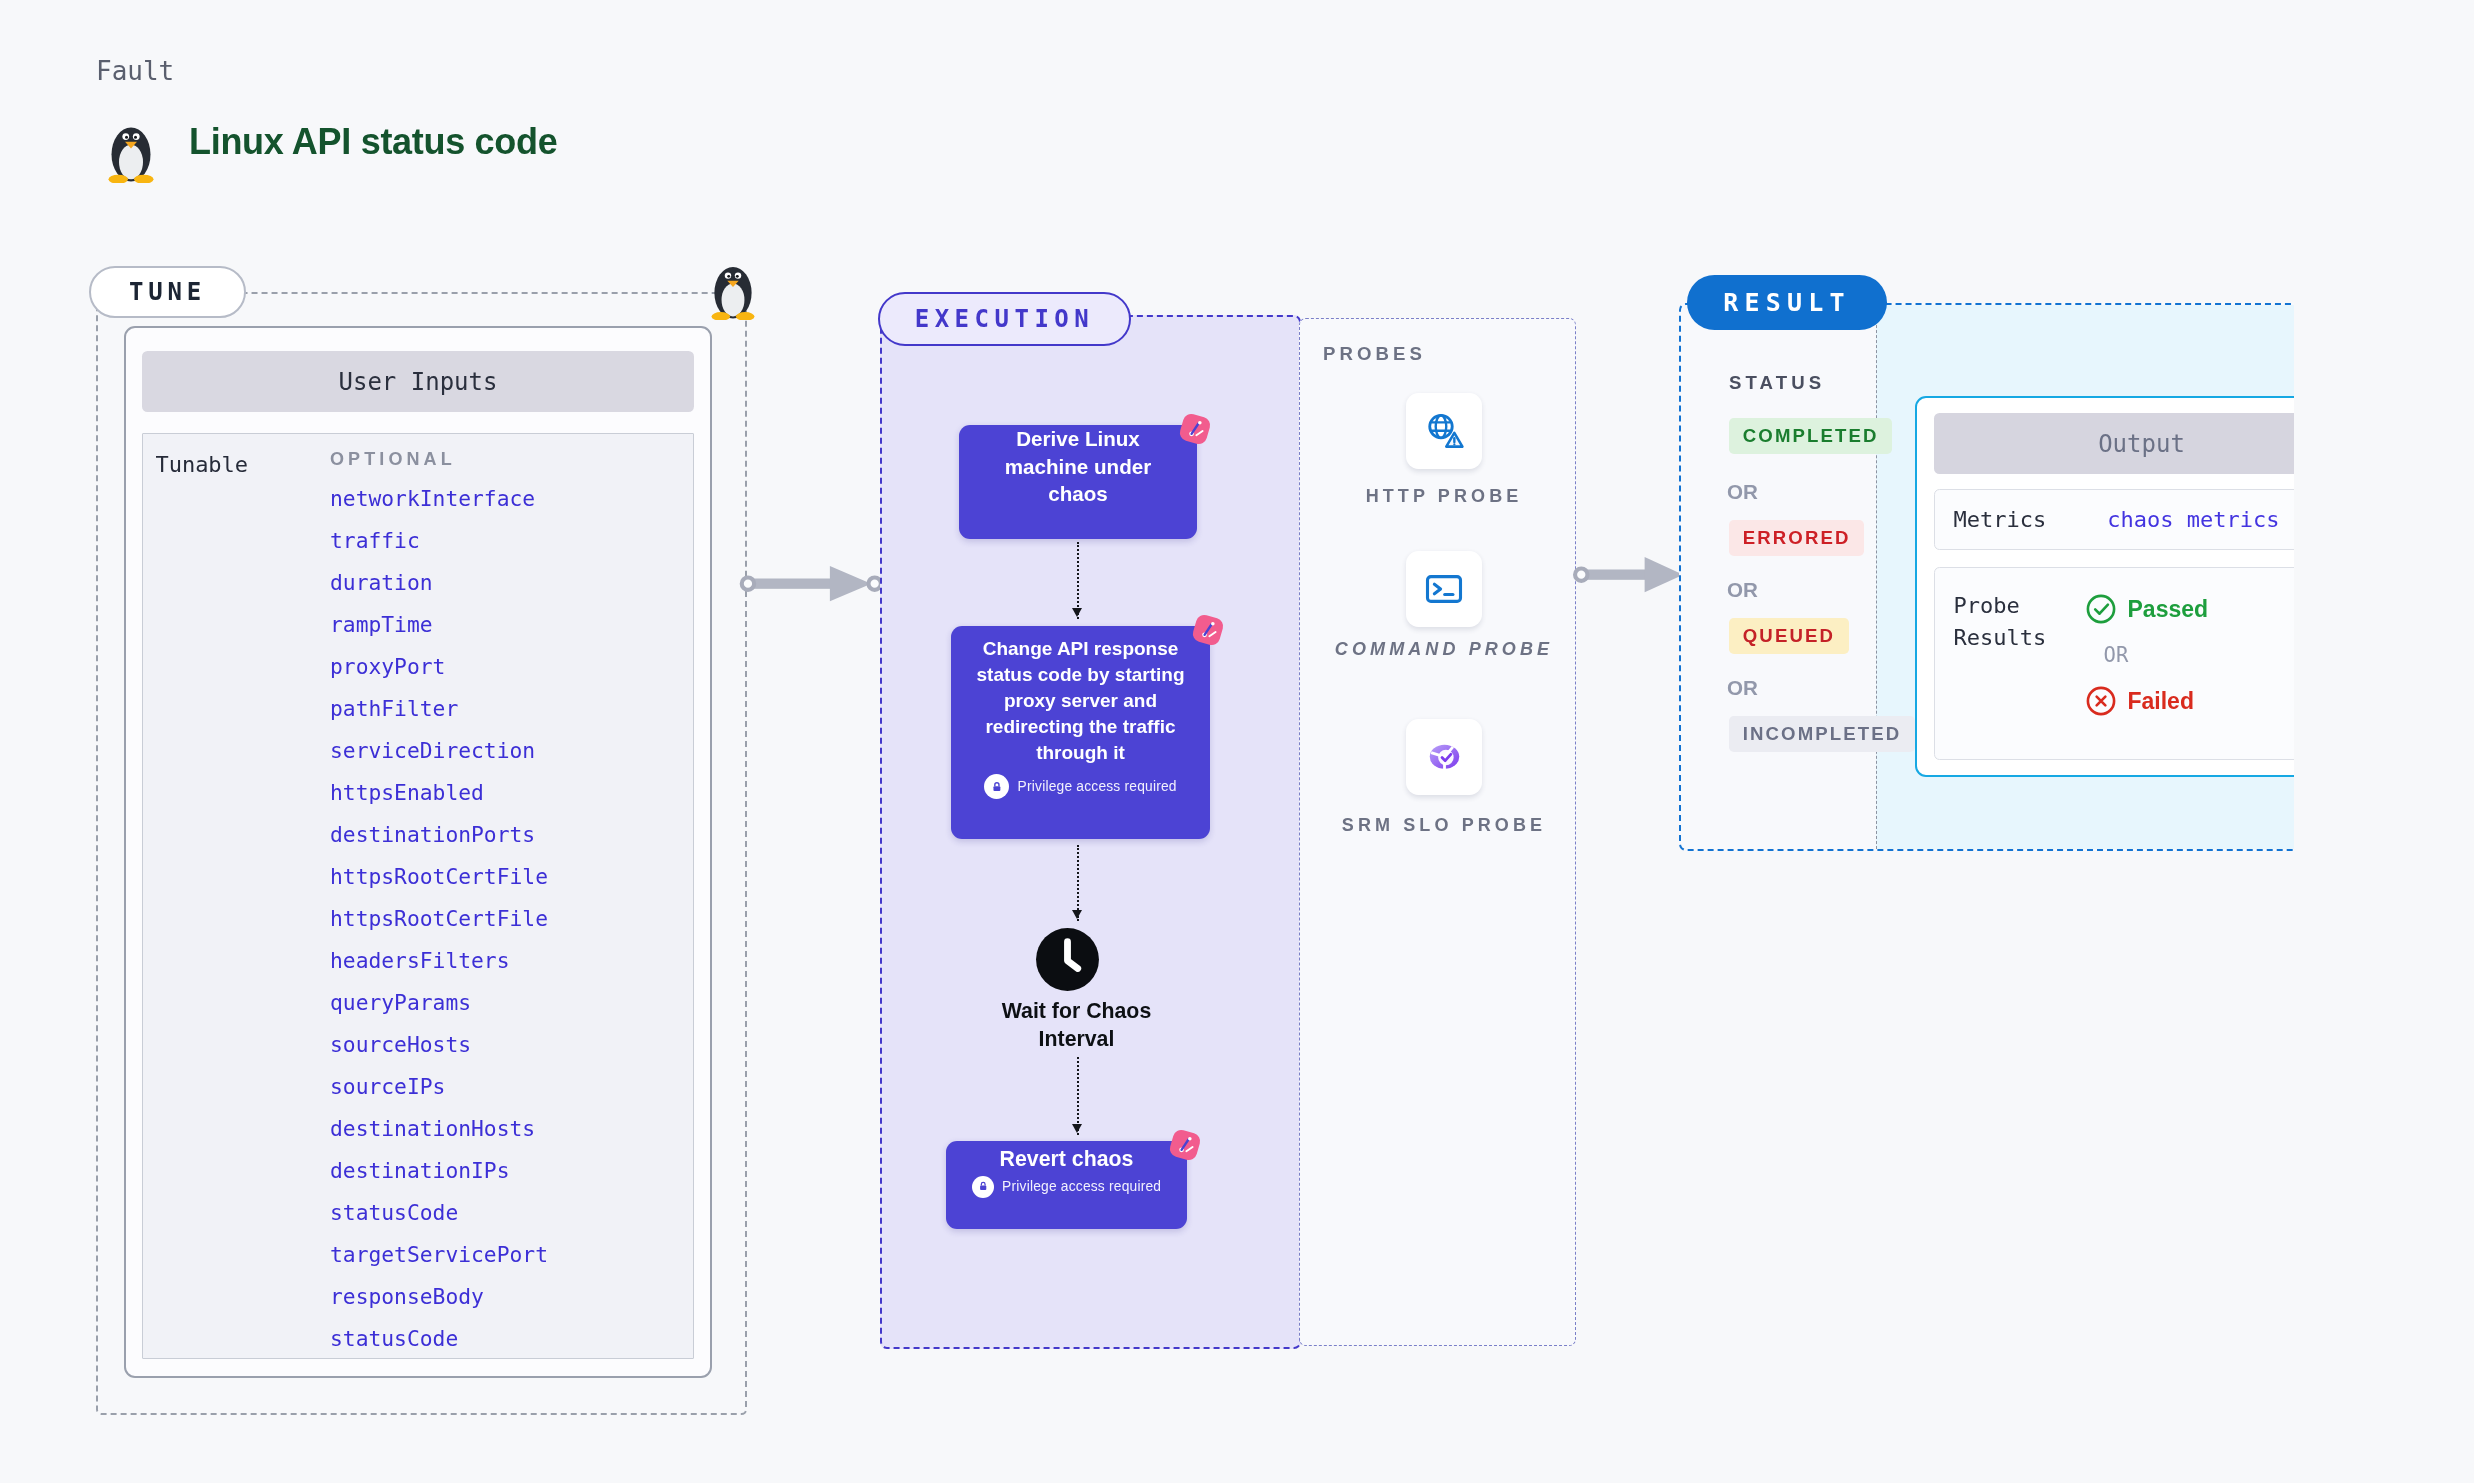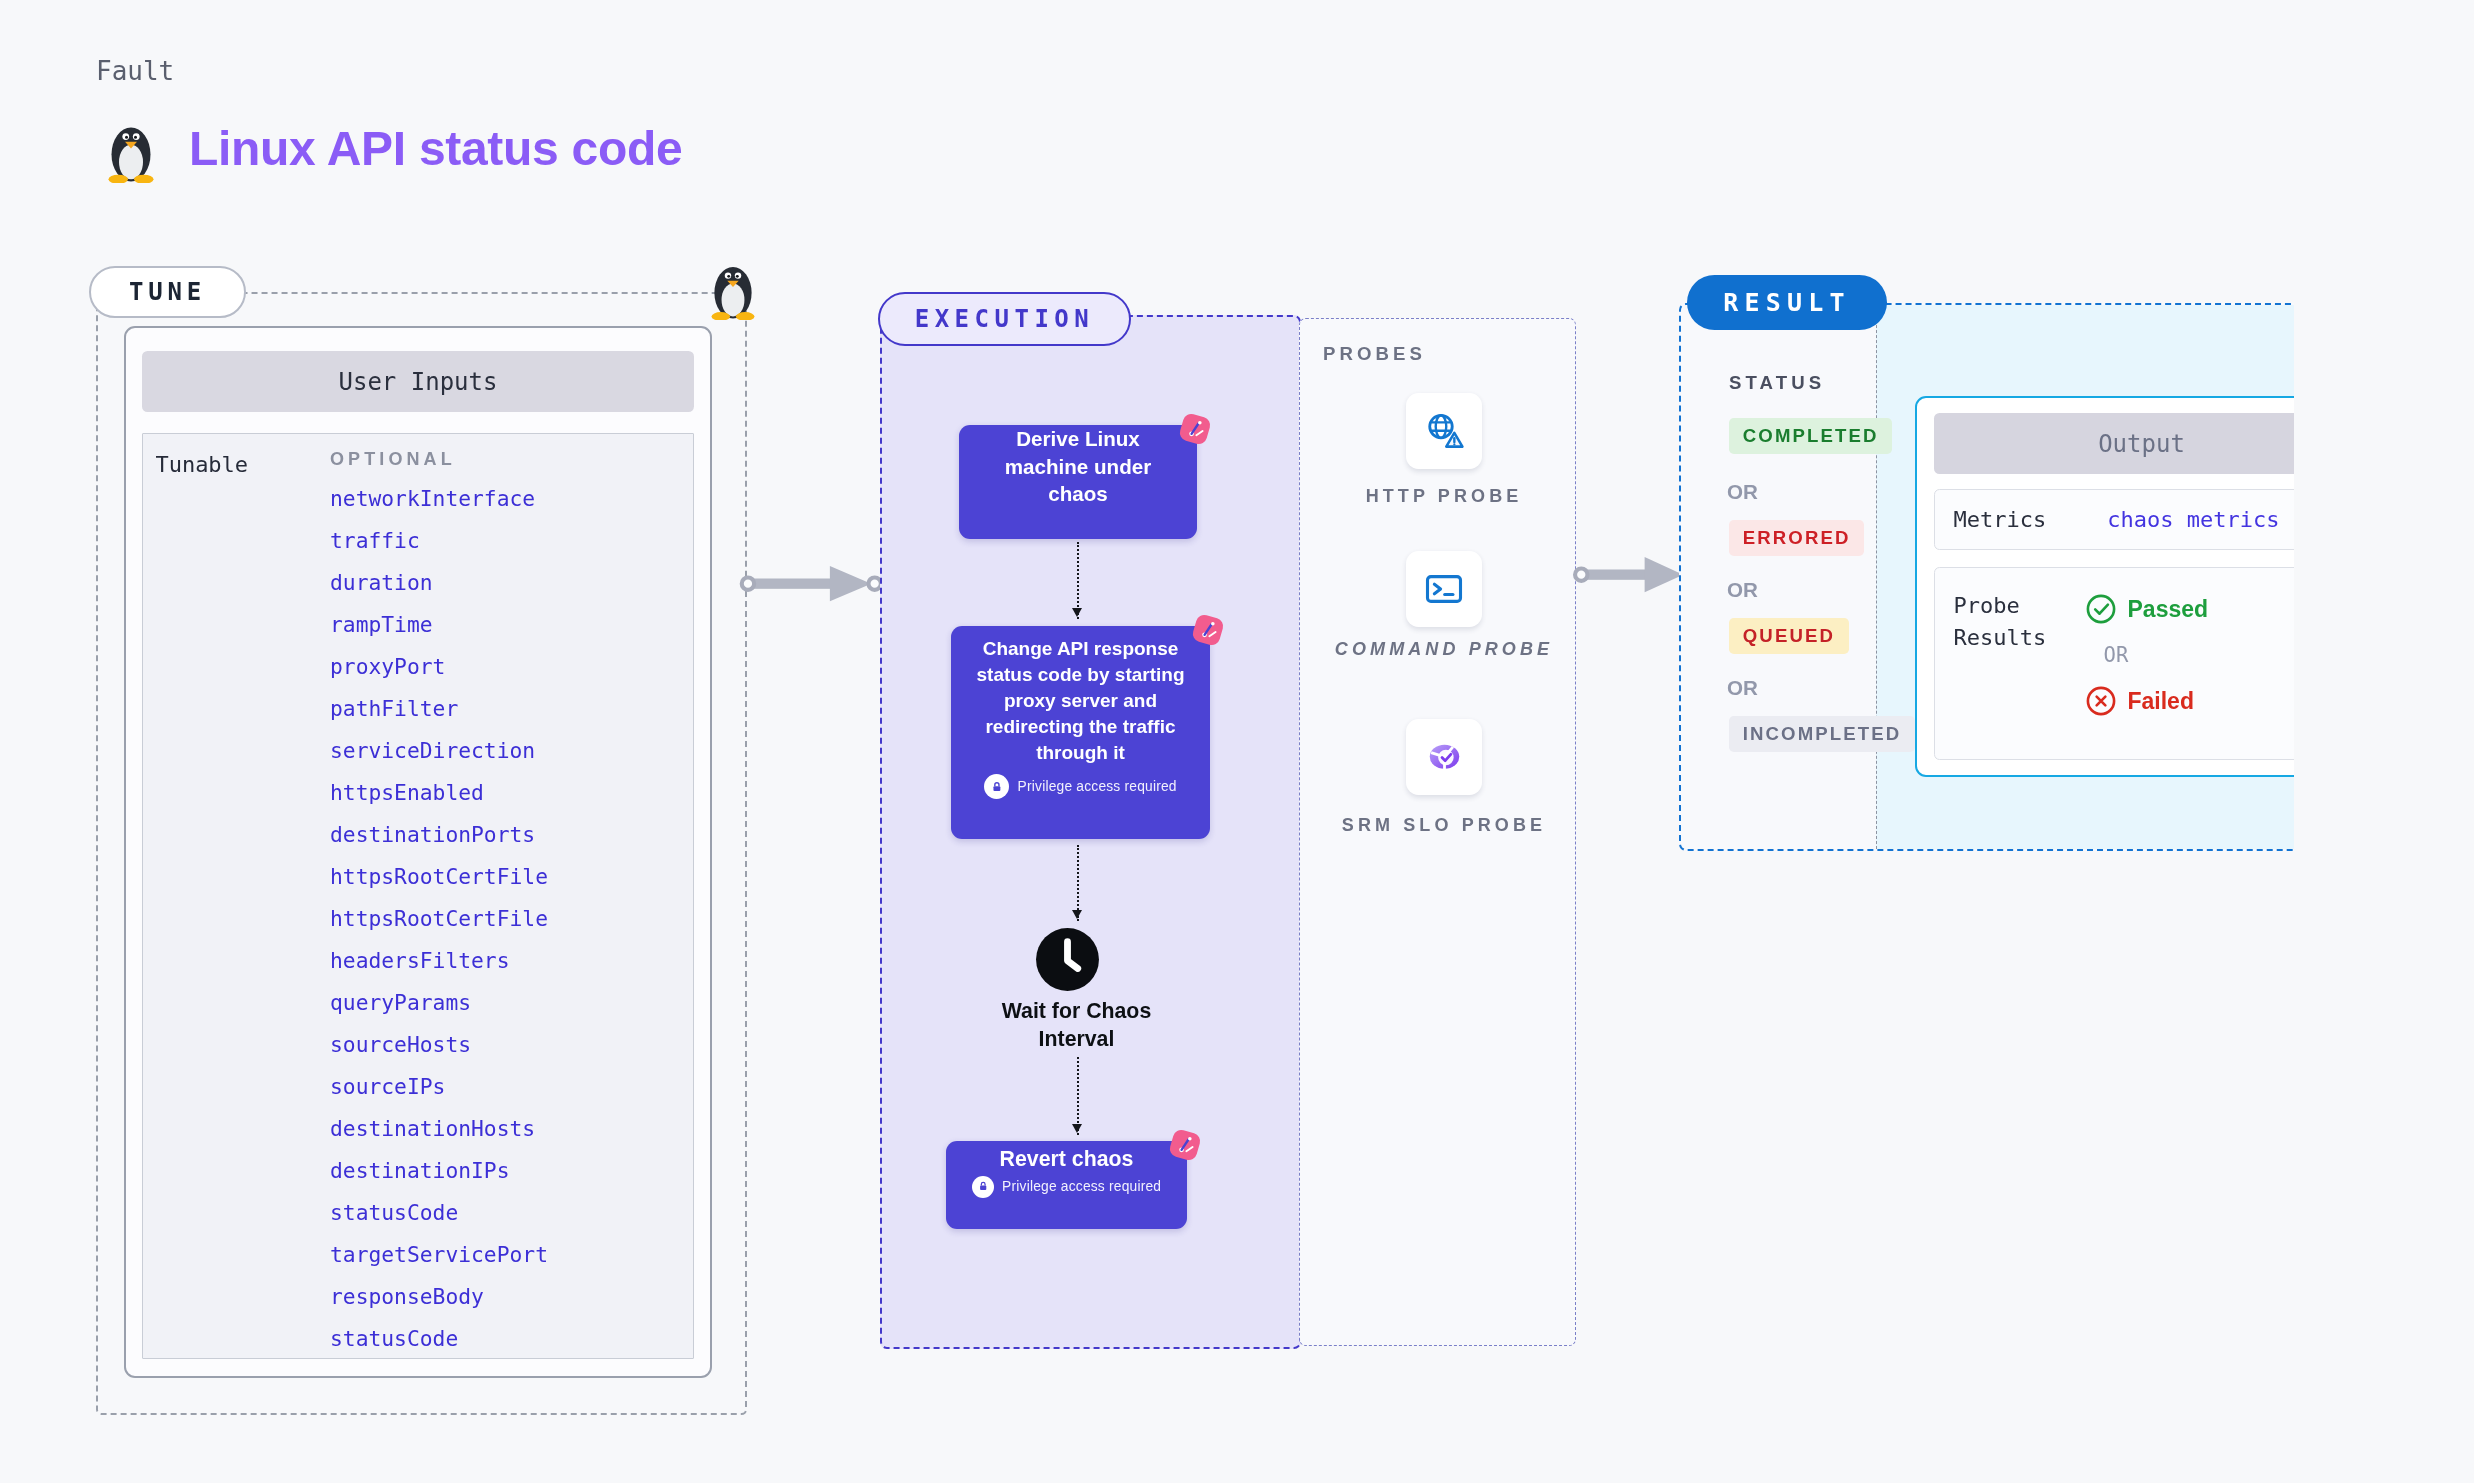--- a/index.html
+++ b/index.html
@@ -6,21 +6,21 @@
     --mono:"DejaVu Sans Mono", monospace;
     --sans:"Liberation Sans", sans-serif;
   }
   *{box-sizing:border-box; margin:0; padding:0;}
   body{background:#f7f8fa; font-family:var(--sans);}
   .canvas{position:relative; width:2294px; height:1483px; background:#f7f8fa; overflow:hidden;}
 
   
   .kicker{position:absolute; left:96px; top:56px; font-family:var(--mono); font-size:26px; color:#5a5f6e;}
   .tux-hero{position:absolute; left:102px; top:117px; width:58px; height:66px;}
-  .page-title{position:absolute; left:189px; top:121px; font-size:48px; font-weight:700; color:#8b5cf6; letter-spacing:-0.3px;}
+  .page-title{position:absolute; left:189px; top:121px; font-size:36px; font-weight:700; color:#14532d; letter-spacing:-0.3px;}
 
   
   .pill{position:absolute; display:flex; align-items:center; justify-content:center;
         font-family:var(--mono); font-weight:700; border-radius:30px; z-index:5;}
   .tune-pill{left:89px; top:266px; width:157px; height:52px; background:#ffffff;
         border:2.1px solid #b6bbc7; color:#1c2534; font-size:24px; letter-spacing:4.8px;}
   .exec-pill{left:878px; top:292px; width:253px; height:54px; background:#eceafc;
         border:2.8px solid #4338ca; color:#4338ca; font-size:24px; letter-spacing:5.5px;}
   .result-pill{left:1687px; top:275px; width:200px; height:55px; background:#1070cf;
         color:#ffffff; font-size:25px; letter-spacing:6.2px;}

